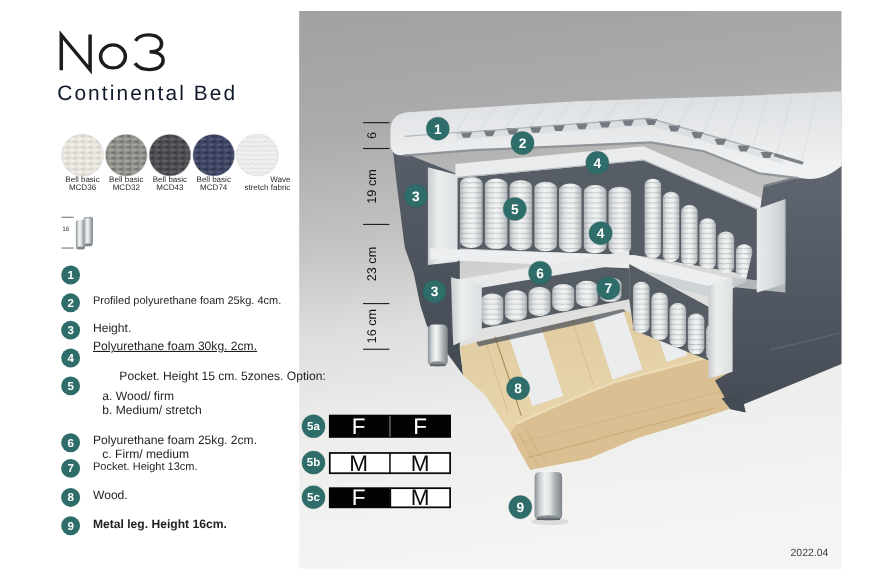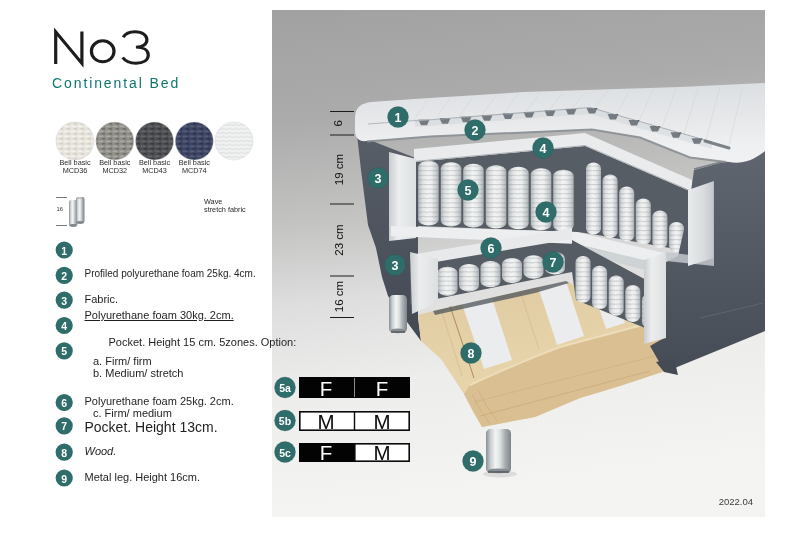--- a/index.html
+++ b/index.html
@@ -315,30 +315,30 @@
 <text x="64.2" y="351.3" text-anchor="middle" dominant-baseline="central" font-size="10.5" font-weight="bold" fill="#fff" font-family="Liberation Sans, sans-serif">5</text>
 <circle cx="64.2" cy="402.5" r="8.6" fill="#2e6d69"></circle>
 <text x="64.2" y="403.0" text-anchor="middle" dominant-baseline="central" font-size="10.5" font-weight="bold" fill="#fff" font-family="Liberation Sans, sans-serif">6</text>
 <circle cx="64.2" cy="425.8" r="8.6" fill="#2e6d69"></circle>
 <text x="64.2" y="426.3" text-anchor="middle" dominant-baseline="central" font-size="10.5" font-weight="bold" fill="#fff" font-family="Liberation Sans, sans-serif">7</text>
 <circle cx="64.2" cy="452.2" r="8.6" fill="#2e6d69"></circle>
 <text x="64.2" y="452.7" text-anchor="middle" dominant-baseline="central" font-size="10.5" font-weight="bold" fill="#fff" font-family="Liberation Sans, sans-serif">8</text>
 <circle cx="64.2" cy="478" r="8.6" fill="#2e6d69"></circle>
 <text x="64.2" y="478.5" text-anchor="middle" dominant-baseline="central" font-size="10.5" font-weight="bold" fill="#fff" font-family="Liberation Sans, sans-serif">9</text>
     </svg>
-<div style="position:absolute;left:52px;top:75px;font-size:14px;color:#0f766e;white-space:nowrap;letter-spacing:1.9px;">Continental Bed</div>
+<div style="position:absolute;left:52px;top:75px;font-size:19px;color:#0f172a;white-space:nowrap;letter-spacing:1.9px;">Continental Bed</div>
     <div style="position:absolute;left:45px;top:158.5px;width:60px;text-align:center;font-size:7.3px;line-height:8.8px;color:#2a2a2a;">Bell basic<br>MCD36</div>
     <div style="position:absolute;left:84.8px;top:158.5px;width:60px;text-align:center;font-size:7.3px;line-height:8.8px;color:#2a2a2a;">Bell basic<br>MCD32</div>
     <div style="position:absolute;left:124.5px;top:158.5px;width:60px;text-align:center;font-size:7.3px;line-height:8.8px;color:#2a2a2a;">Bell basic<br>MCD43</div>
     <div style="position:absolute;left:164.3px;top:158.5px;width:60px;text-align:center;font-size:7.3px;line-height:8.8px;color:#2a2a2a;">Bell basic<br>MCD74</div>
-    <div style="position:absolute;left:204px;top:158.5px;width:60px;text-align:left;font-size:7.3px;line-height:8.8px;color:#2a2a2a;margin-top:39px;">Wave<br>stretch fabric</div>
+    <div style="position:absolute;left:204px;top:158.5px;width:60px;text-align:right;font-size:7.3px;line-height:8.8px;color:#2a2a2a;">Wave<br>stretch fabric</div>
     <div style="position:absolute;left:56.5px;top:206px;font-size:5.8px;color:#333;white-space:nowrap;">16</div>
     <div style="position:absolute;left:84.5px;top:268.1px;font-size:10px;color:#1f1f1f;white-space:nowrap;">Profiled polyurethane foam 25kg. 4cm.</div>
-    <div style="position:absolute;left:84.5px;top:292.90000000000003px;font-size:11px;color:#1f1f1f;white-space:nowrap;">Fabric.</div>
+    <div style="position:absolute;left:84.5px;top:292.90000000000003px;font-size:11px;color:#1f1f1f;white-space:nowrap;">Height.</div>
     <div style="position:absolute;left:84.5px;top:309px;font-size:11px;color:#1f1f1f;white-space:nowrap;text-decoration:underline;">Polyurethane foam 30kg. 2cm.</div>
     <div style="position:absolute;left:84.5px;top:336px;font-size:11px;color:#1f1f1f;white-space:nowrap;margin-left:24px;">Pocket. Height 15 cm. 5zones. Option:</div>
     <div style="position:absolute;left:84.5px;top:395.3px;font-size:11px;color:#1f1f1f;white-space:nowrap;text-align:right;">Polyurethane foam 25kg. 2cm.</div>
-    <div style="position:absolute;left:84.5px;top:418.6px;font-size:14px;color:#1f1f1f;white-space:nowrap;">Pocket. Height 13cm.</div>
-    <div style="position:absolute;left:84.5px;top:445.0px;font-size:11px;color:#1f1f1f;white-space:nowrap;font-style:italic;">Wood.</div>
-    <div style="position:absolute;left:84.5px;top:470.8px;font-size:11px;color:#1f1f1f;white-space:nowrap;">Metal leg. Height 16cm.</div>
-    <div style="position:absolute;left:93px;top:354.5px;font-size:11px;color:#1f1f1f;white-space:nowrap;">a. Firm/ firm</div>
+    <div style="position:absolute;left:84.5px;top:418.6px;font-size:10px;color:#1f1f1f;white-space:nowrap;">Pocket. Height 13cm.</div>
+    <div style="position:absolute;left:84.5px;top:445.0px;font-size:11px;color:#1f1f1f;white-space:nowrap;">Wood.</div>
+    <div style="position:absolute;left:84.5px;top:470.8px;font-size:11px;color:#1f1f1f;white-space:nowrap;font-weight:bold;">Metal leg. Height 16cm.</div>
+    <div style="position:absolute;left:93px;top:354.5px;font-size:11px;color:#1f1f1f;white-space:nowrap;">a. Wood/ firm</div>
     <div style="position:absolute;left:93px;top:366.5px;font-size:11px;color:#1f1f1f;white-space:nowrap;">b. Medium/ stretch</div>
     <div style="position:absolute;left:93px;top:377.90000000000003px;font-size:11px;color:#1f1f1f;white-space:nowrap;margin-top:29px;">c. Firm/ medium</div>
 </div>
 </body></html>

